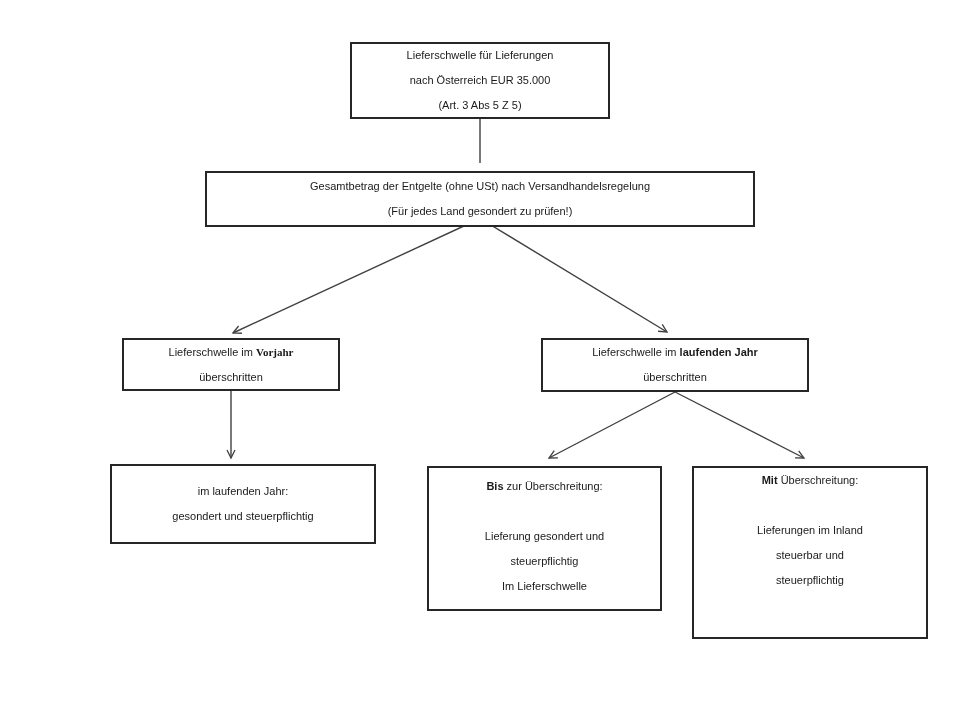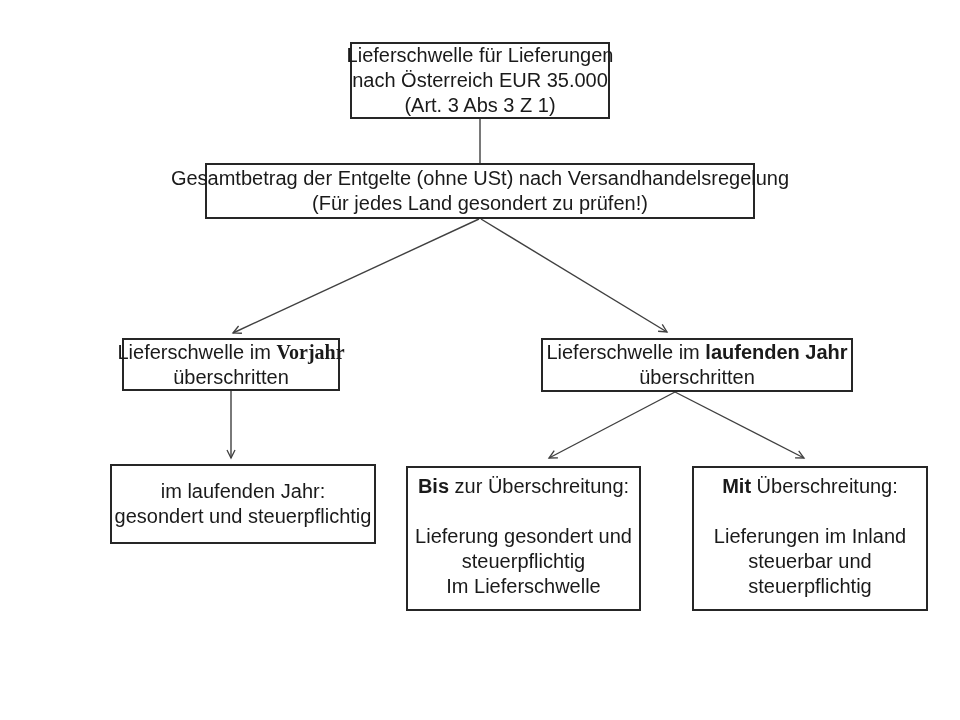--- a/index.html
+++ b/index.html
@@ -1,31 +1,31 @@
 <!DOCTYPE html>
 <html style="--border: #262626; --text: #1a1a1a; --conn: #404040; --bg: #ffffff;"><head>
 <meta charset="utf-8">
 <style>
   html,body{margin:0;padding:0;background:#fff;}
   .stage{position:relative;width:960px;height:720px;background:var(--bg,#fff);
          font-family:"Liberation Sans",sans-serif;overflow:hidden;}
   .connector-layer{position:absolute;left:0;top:0;width:960px;height:720px;}
   .connector-layer line{stroke:var(--conn,#404040);stroke-width:1.4;}
   .box{position:absolute;box-sizing:border-box;border:2px solid var(--border,#262626);
-       background:#fff;color:var(--text,#1a1a1a);font-size:20px;
+       background:#fff;color:var(--text,#1a1a1a);font-size:11px;
        display:flex;flex-direction:column;justify-content:center;
        align-items:center;text-align:center;}
   .box .line{line-height:25px;white-space:nowrap;min-height:25px;}
   .box-threshold{left:350px;top:42px;width:260px;height:77px;}
-  .box-total{left:205px;top:163px;width:550px;height:56px;}
+  .box-total{left:205px;top:171px;width:550px;height:56px;}
   .box-prev-year{left:122px;top:338px;width:218px;height:53px;}
-  .box-current-year{left:541px;top:338px;width:312px;height:54px;}
+  .box-current-year{left:541px;top:338px;width:268px;height:54px;}
   .box-prev-result{left:110px;top:464px;width:266px;height:80px;}
-  .box-until{left:406px;top:466px;width:235px;height:145px;justify-content:flex-start;padding-top:6px;}
-  .box-with{left:692px;top:466px;width:236px;height:145px;justify-content:flex-start;padding-top:6px;}
+  .box-until{left:427px;top:466px;width:235px;height:145px;justify-content:flex-start;padding-top:6px;}
+  .box-with{left:692px;top:466px;width:236px;height:173px;justify-content:flex-start;}
 </style>
 </head>
 <body>
 
 <div class="stage">
 
   <svg class="connector-layer" width="960" height="720" viewBox="0 0 960 720" aria-hidden="true">
     <defs>
       <marker id="arrowOpen" markerWidth="12" markerHeight="12" refX="9" refY="5" orient="auto" markerUnits="userSpaceOnUse">
         <path d="M1,1 L9,5 L1,9" fill="none" stroke="#404040" stroke-width="1.3"></path>
@@ -35,21 +35,21 @@
     <line x1="479" y1="219" x2="233" y2="333" marker-end="url(#arrowOpen)"></line>
     <line x1="481" y1="219" x2="667" y2="332" marker-end="url(#arrowOpen)"></line>
     <line x1="231" y1="391" x2="231" y2="458" marker-end="url(#arrowOpen)"></line>
     <line x1="675" y1="392" x2="549" y2="458" marker-end="url(#arrowOpen)"></line>
     <line x1="675" y1="392" x2="804" y2="458" marker-end="url(#arrowOpen)"></line>
   </svg>
 
   <div class="box box-threshold">
       <div class="line"><span>Lieferschwelle für Lieferungen</span></div>
       <div class="line"><span style="">nach</span><span> Österreich EUR 35.000</span></div>
-      <div class="line"><span>(Art. 3 Abs 3 Z 1)</span></div>
+      <div class="line"><span>(Art. 3 Abs 5 Z 5)</span></div>
     </div>
 
   <div class="box box-total">
       <div class="line"><span>Gesamtbetrag der Entgelte (ohne USt) nach Versandhandelsregelung</span></div>
       <div class="line"><span>(Für jedes Land gesondert zu prüfen!)</span></div>
     </div>
 
   <div class="box box-prev-year">
       <div class="line"><span>Lieferschwelle im </span><span style="font-weight: bold; font-family: Liberation Serif, serif;">Vorjahr</span></div>
       <div class="line"><span>überschritten</span></div>

